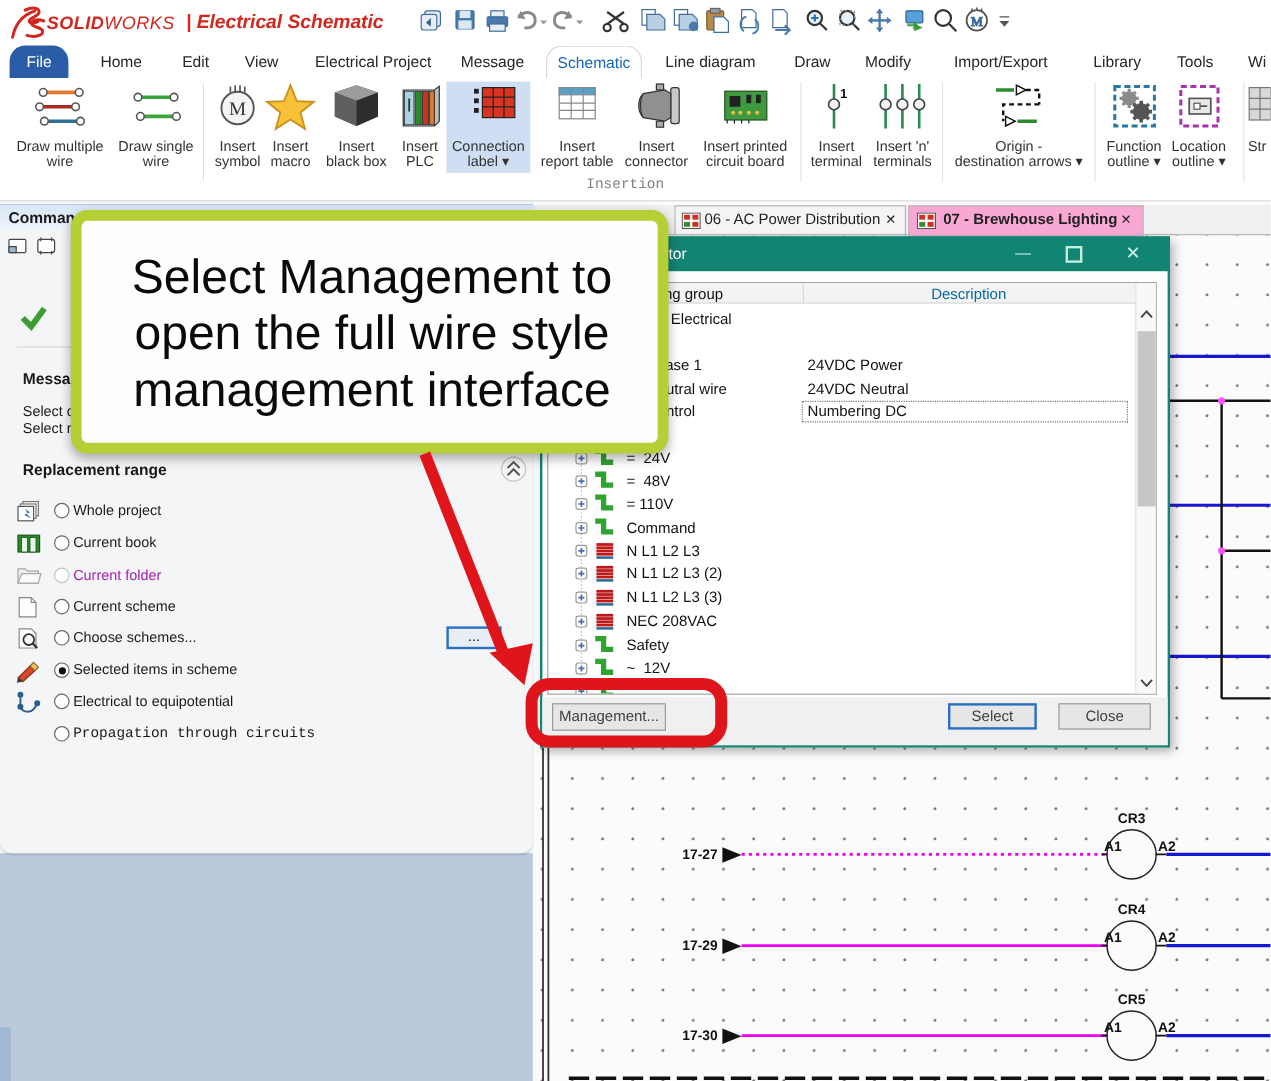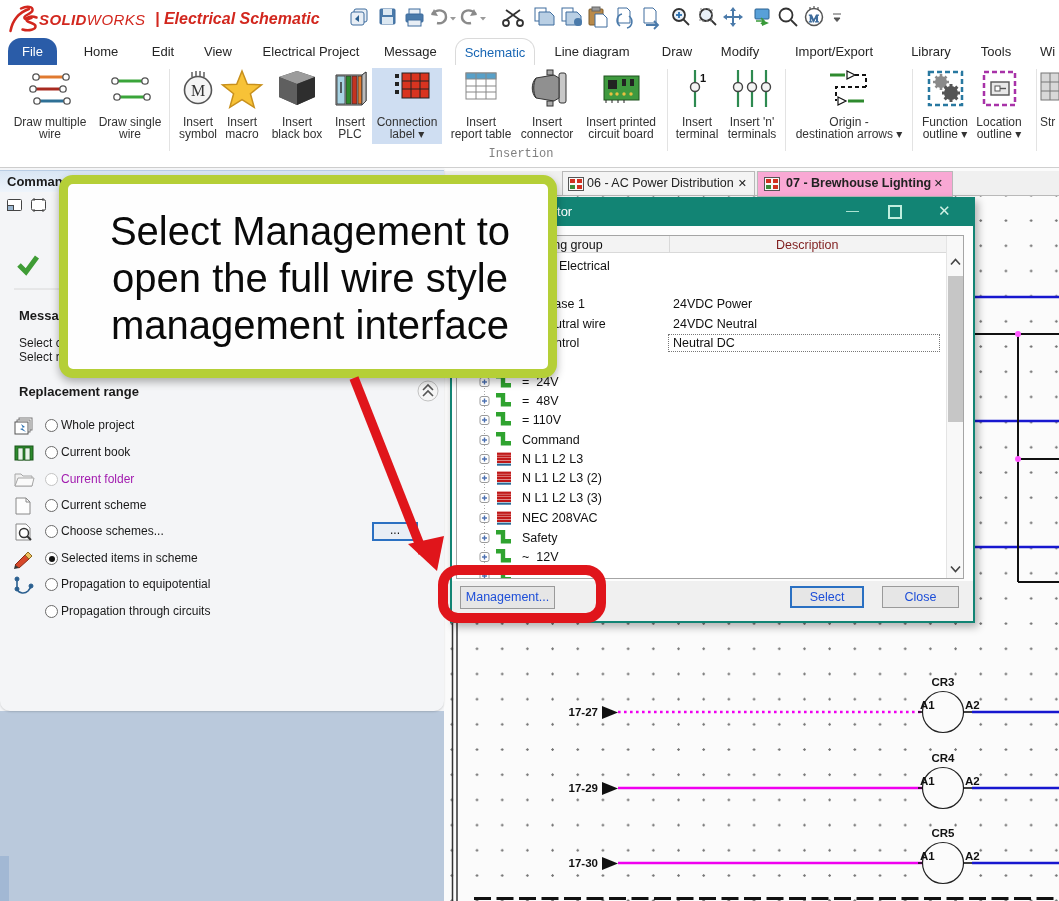--- a/index.html
+++ b/index.html
@@ -44,21 +44,21 @@
   background-size:25.2px 25.2px; background-position:0.3px 23.1px; }
 #tabbar { position:absolute; left:0px; top:3px; width:615px; height:25px; background:#f0f0f0; border-bottom:1px solid #b9b9b9; }
 .dtab { position:absolute; top:0px; height:25px; background:#f4f4f4; border:1px solid #b9b9b9; font-size:12.5px; color:#222; }
 .dtab.active { background:#f9a8d4; font-weight:bold; height:26px; }
 
 
 #dialog { left:450px; top:197px; width:525px; height:426px; background:#fdfdfd; border:2px solid #128474; box-shadow:3px 4px 8px rgba(0,0,0,0.3); }
 #dlg-title { position:absolute; left:-2px; top:-2px; width:525px; height:29px; background:#128474; color:#fff; font-size:13px; }
 #dlg-list { position:absolute; left:4px; top:36px; width:508px; height:344px; background:#fff; border:1px solid #a5a5a5; }
 .trow { position:absolute; font-size:12.5px; color:#111; white-space:nowrap; }
-.btn { position:absolute; background:#e6e6e6; border:1px solid #9a9a9a; font-size:12.5px; color:#1d4ed8; text-align:center; }
+.btn { position:absolute; background:#e6e6e6; border:1px solid #9a9a9a; font-size:12.5px; color:#404040; text-align:center; }
 
 
 #callout { left:59px; top:175px; width:498px; height:203px; background:#fefefe; border:9px solid #b5cf37; border-radius:14px; box-shadow:0 4px 9px rgba(0,0,0,0.3); z-index:50; }
 #callout .txt { position:absolute; left:0; top:24px; width:484px; text-align:center; font-size:40px; line-height:47px; color:#0a0a0a; }
 
 
 #redhl { left:438px; top:565px; width:168px; height:58px; border:10px solid #e0151b; border-radius:20px; z-index:60; }
 #redarrow { left:330px; top:372px; width:140px; height:205px; z-index:61; }
 </style>
 </head>
@@ -535,47 +535,47 @@
     <div class="lp-text" style="left:61px;top:277px;">Current book</div>
   <div class="radio dis" style="left:45px;top:305px;"></div>
     <div class="lp-text" style="left:61px;top:304px;color:#a21caf;">Current folder</div>
   <div class="radio" style="left:45px;top:331px;"></div>
     <div class="lp-text" style="left:61px;top:330px;">Current scheme</div>
   <div class="radio" style="left:45px;top:357px;"></div>
     <div class="lp-text" style="left:61px;top:356px;">Choose schemes...</div>
   <div class="radio sel" style="left:45px;top:384px;"></div>
     <div class="lp-text" style="left:61px;top:383px;">Selected items in scheme</div>
   <div class="radio" style="left:45px;top:410px;"></div>
-    <div class="lp-text" style="left:61px;top:409px;">Propagation to equipotential</div>
+    <div class="lp-text" style="left:61px;top:409px;">Electrical to equipotential</div>
   <div class="radio" style="left:45px;top:437px;"></div>
-    <div class="lp-text" style="left:61px;top:436px;">Propagation through circuits</div>
+    <div class="lp-text" style="left:61px;top:436px;font-family:Liberation Mono, monospace;">Propagation through circuits</div>
   <div class="abs" style="left:372px;top:354px;width:46px;height:19px;background:#e8eef5;border:2px solid #2a70c2;font-size:12px;text-align:center;line-height:13px;color:#111;">...</div>
 </div>
 
 <div id="dialog" class="abs">
   <div id="dlg-title">
     <span style="position:absolute;left:16px;top:7px;">Wire style selector</span>
     <span style="position:absolute;left:396px;top:6px;color:#bfeede;">—</span>
     <div style="position:absolute;left:438px;top:8px;width:14px;height:14px;border:2px solid #bfeede;"></div>
     <span style="position:absolute;left:488px;top:5px;color:#cff0e4;font-size:15px;">✕</span>
   </div>
   <div style="position:absolute;left:0;top:382px;width:521px;height:40px;background:#f0f0f0;"></div>
   <div id="dlg-list">
     <div style="position:absolute;left:0;top:0;width:506px;height:17px;background:#f3f3f3;border-bottom:1px solid #d9d9d9;">
       <span style="position:absolute;left:49px;top:2px;font-size:12.5px;color:#111;">Numbering group</span>
-      <span style="position:absolute;left:319px;top:2px;font-size:12.5px;color:#7f1d1d;">Description</span>
+      <span style="position:absolute;left:319px;top:2px;font-size:12.5px;color:#0369a1;">Description</span>
       <div style="position:absolute;left:212px;top:0;width:1px;height:17px;background:#d9d9d9;"></div>
     </div>
     <div class="trow" style="left:102px;top:23px;">Electrical</div>
     <div class="trow" style="left:82px;top:61px;">Phase 1</div>
     <div class="trow" style="left:216px;top:61px;">24VDC Power</div>
     <div class="trow" style="left:82px;top:81px;">Neutral wire</div>
     <div class="trow" style="left:216px;top:81px;">24VDC Neutral</div>
     <div class="trow" style="left:82px;top:100px;">Control</div>
-    <div class="trow" style="left:216px;top:100px;">Neutral DC</div>
+    <div class="trow" style="left:216px;top:100px;">Numbering DC</div>
     <div style="position:absolute;left:211px;top:98px;width:272px;height:18px;border:1px dotted #777;"></div>
     <svg class="abs" id="treesvg" style="left:0;top:0" width="490" height="342" viewBox="0 0 490 342">
       <defs>
         <g id="greenL">
             <path d="M-1 -5.8 L6 -5.8 L6 3.2 L14 3.2" stroke="#2fa32f" stroke-width="4.4" fill="none"></path>
           </g>
         <g id="redstk">
           <rect x="0" y="-6.4" width="14" height="2.3" fill="#c01818"></rect>
           <rect x="0" y="-3.7" width="14" height="2.3" fill="#c01818"></rect>
           <rect x="0" y="-1" width="14" height="2.3" fill="#c01818"></rect>

